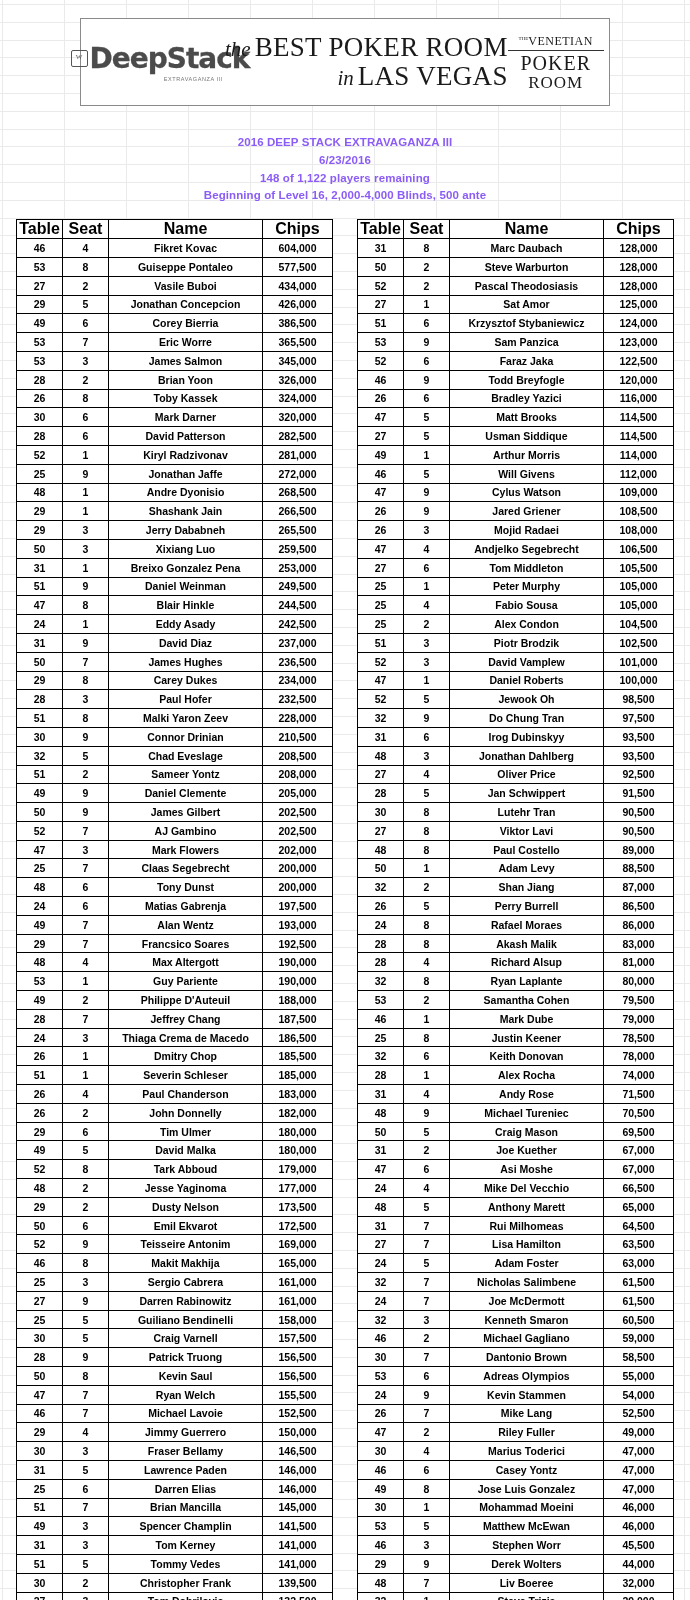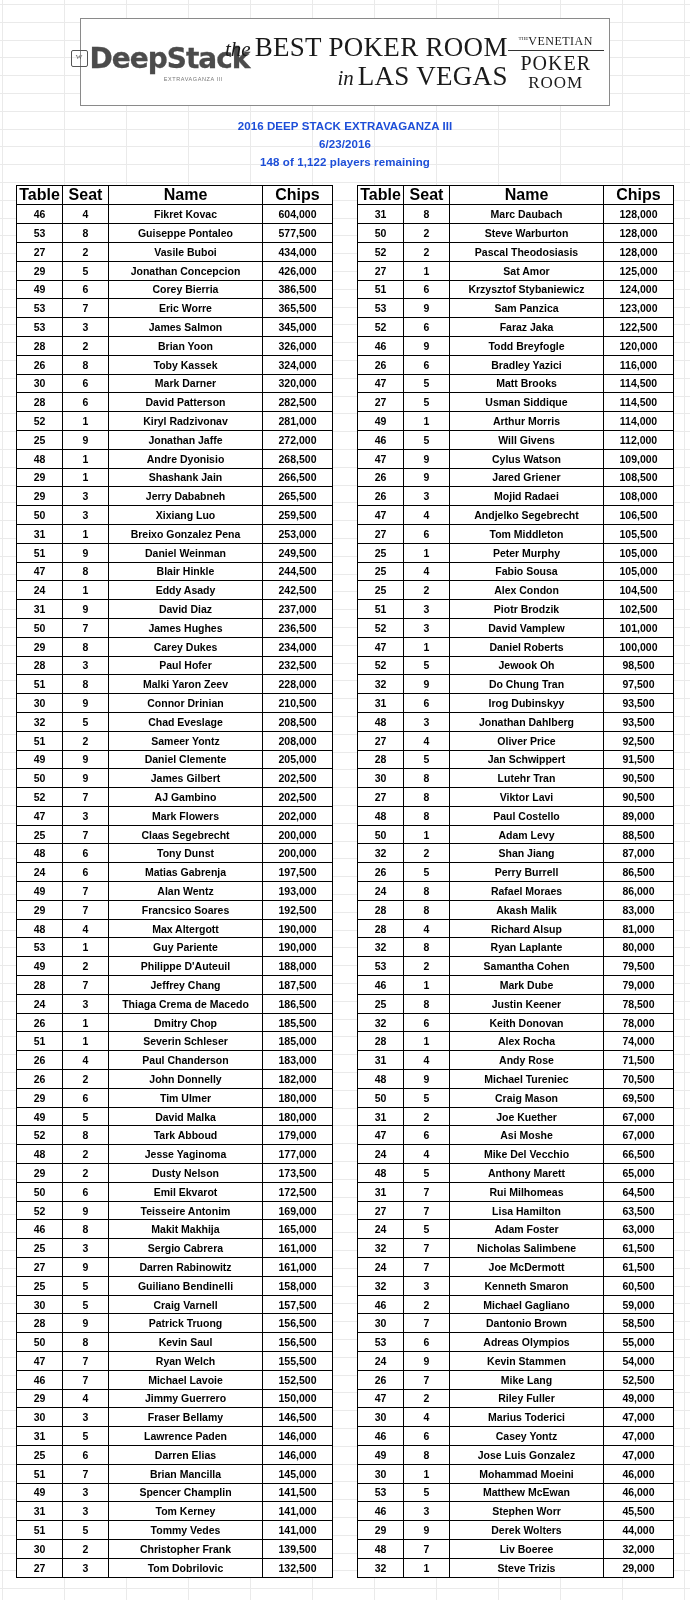--- a/index.html
+++ b/index.html
@@ -121,23 +121,23 @@
   .ven-rule {
     border-bottom: 1px solid #333;
     width: 96px;
     margin: 1px auto 2px auto;
   }
   .ven-poker { font-size: 20px; letter-spacing: 1px; }
   .ven-room  { font-size: 17px; letter-spacing: 1px; }
 
   
   .titles {
-    margin-top: 12px;
+    margin-top: 28px;
     text-align: center;
-    color: #1d4ed8;
+    color: #8b5cf6;
   }
   .titles div {
     font-weight: bold;
     font-size: 11.5px;
     line-height: 17.8px;
     letter-spacing: .1px;
   }
   .titles .t-event { font-size: 11.5px; }
 
   
@@ -207,20 +207,21 @@
       <div class="ven-rule"></div>
       <div class="ven-poker">POKER</div>
       <div class="ven-room">ROOM</div>
     </div>
   </div>
 
   <div class="titles">
     <div class="t-event">2016 DEEP STACK EXTRAVAGANZA III</div>
     <div>6/23/2016</div>
     <div>148 of 1,122 players remaining</div>
+    <div>Beginning of Level 16, 2,000-4,000 Blinds, 500 ante</div>
   </div>
 
   <div class="tables-wrap">
 
     <table class="chips">
       <colgroup>
         <col class="c-table">
           <col class="c-seat">
           <col class="c-name">
           <col class="c-chips">

